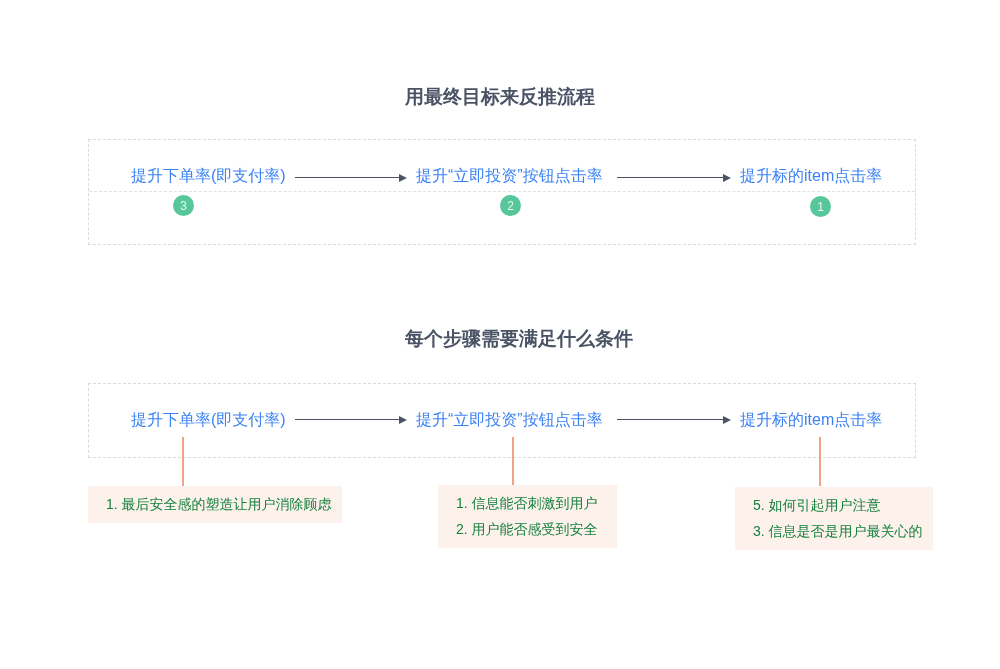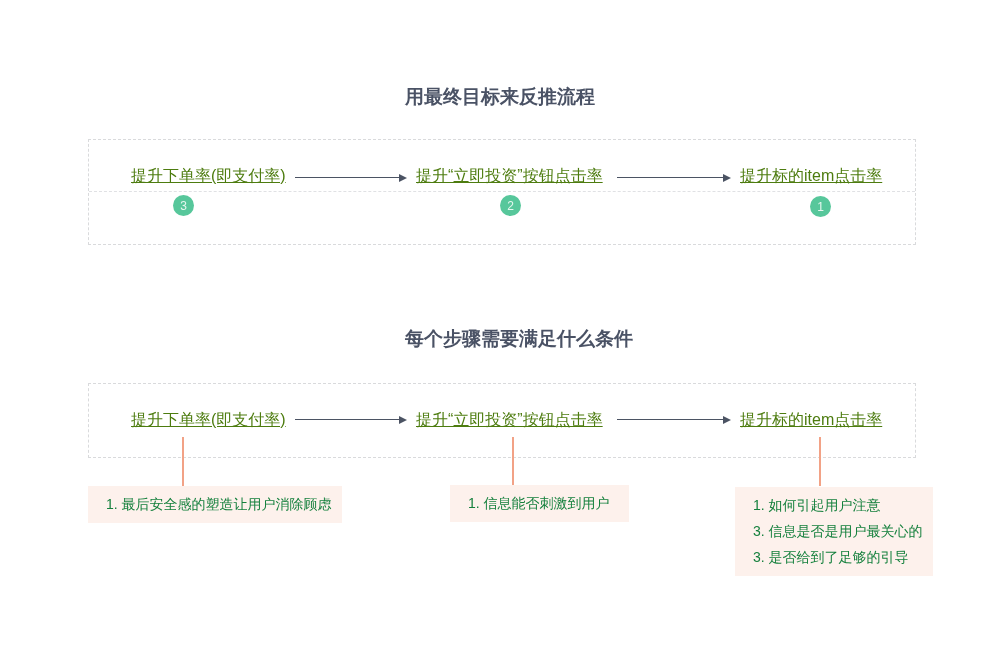--- a/index.html
+++ b/index.html
@@ -14,23 +14,22 @@
   }
   .flow-panel {
     position:absolute; left:88px; width:828px;
     border:1px dashed #d9dadc; box-sizing:border-box; background:#ffffff;
   }
   .panel-divider {
     position:absolute; left:0; right:0; top:51px; height:0;
     border-top:1px dashed #e0e1e4;
   }
   .step-label {
-    position:absolute; font-size:16px; line-height:20px; color:#4d7c0f;
+    position:absolute; font-size:16px; line-height:20px; color:#3b82f6;
     white-space:nowrap;
-    text-decoration:underline;
   }
   .flow-arrow {
     position:absolute; height:0; border-top:1.5px solid #4b5363;
   }
   .flow-arrow::after {
     content:""; position:absolute; right:-2px; top:-4.5px; width:0; height:0;
     border-left:8px solid #4b5363;
     border-top:4px solid transparent;
     border-bottom:4px solid transparent;
   }
@@ -81,23 +80,23 @@
   <div class="step-label" style="left:740px; top:410px;">提升标的item点击率</div>
 
   <div class="note-connector" style="left:182px;"></div>
   <div class="note-connector" style="left:512px;"></div>
   <div class="note-connector" style="left:819px;"></div>
 
   <div class="note-box" style="left:88px; top:486px; width:254px;">
     <div class="note-line">1. 最后安全感的塑造让用户消除顾虑</div>
   </div>
 
-  <div class="note-box" style="left:438px; top:485px; width:179px;margin-left:12px;">
+  <div class="note-box" style="left:438px; top:485px; width:179px;">
     <div class="note-line">1. 信息能否刺激到用户</div>
+    <div class="note-line">2. 用户能否感受到安全</div>
   </div>
 
   <div class="note-box" style="left:735px; top:487px; width:198px;">
-    <div class="note-line">1. 如何引起用户注意</div>
+    <div class="note-line">5. 如何引起用户注意</div>
     <div class="note-line">3. 信息是否是用户最关心的</div>
-    <div class="note-line">3. 是否给到了足够的引导</div>
   </div>
 
 </div>
 
 </body></html>

